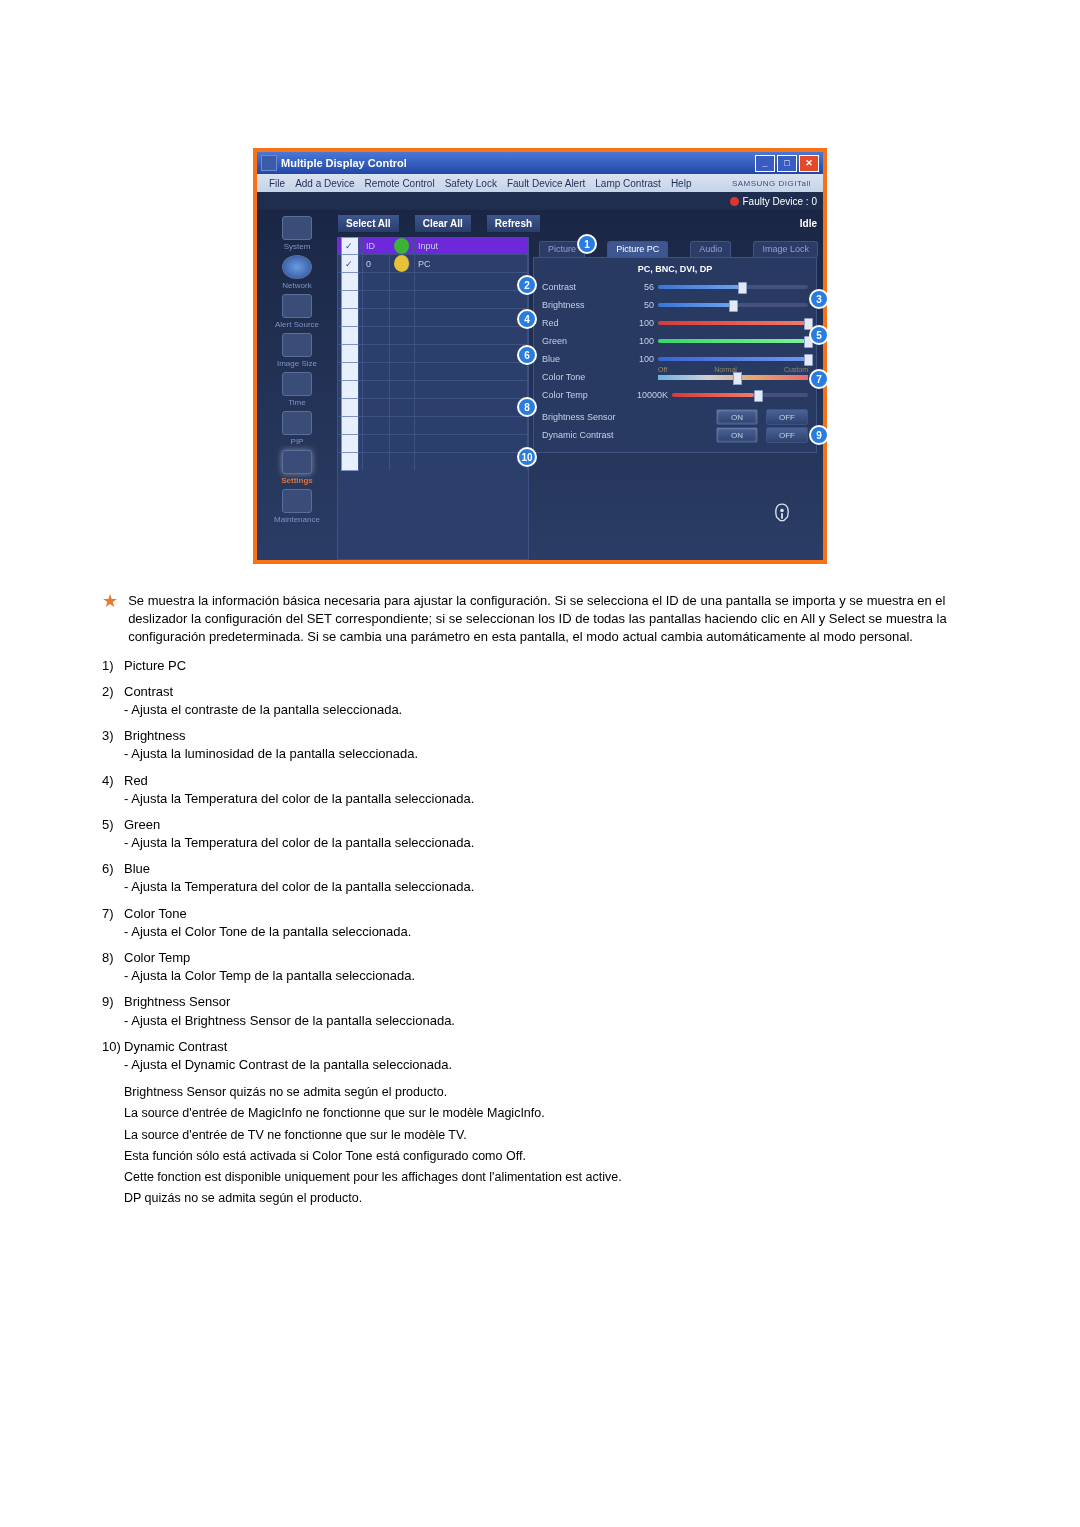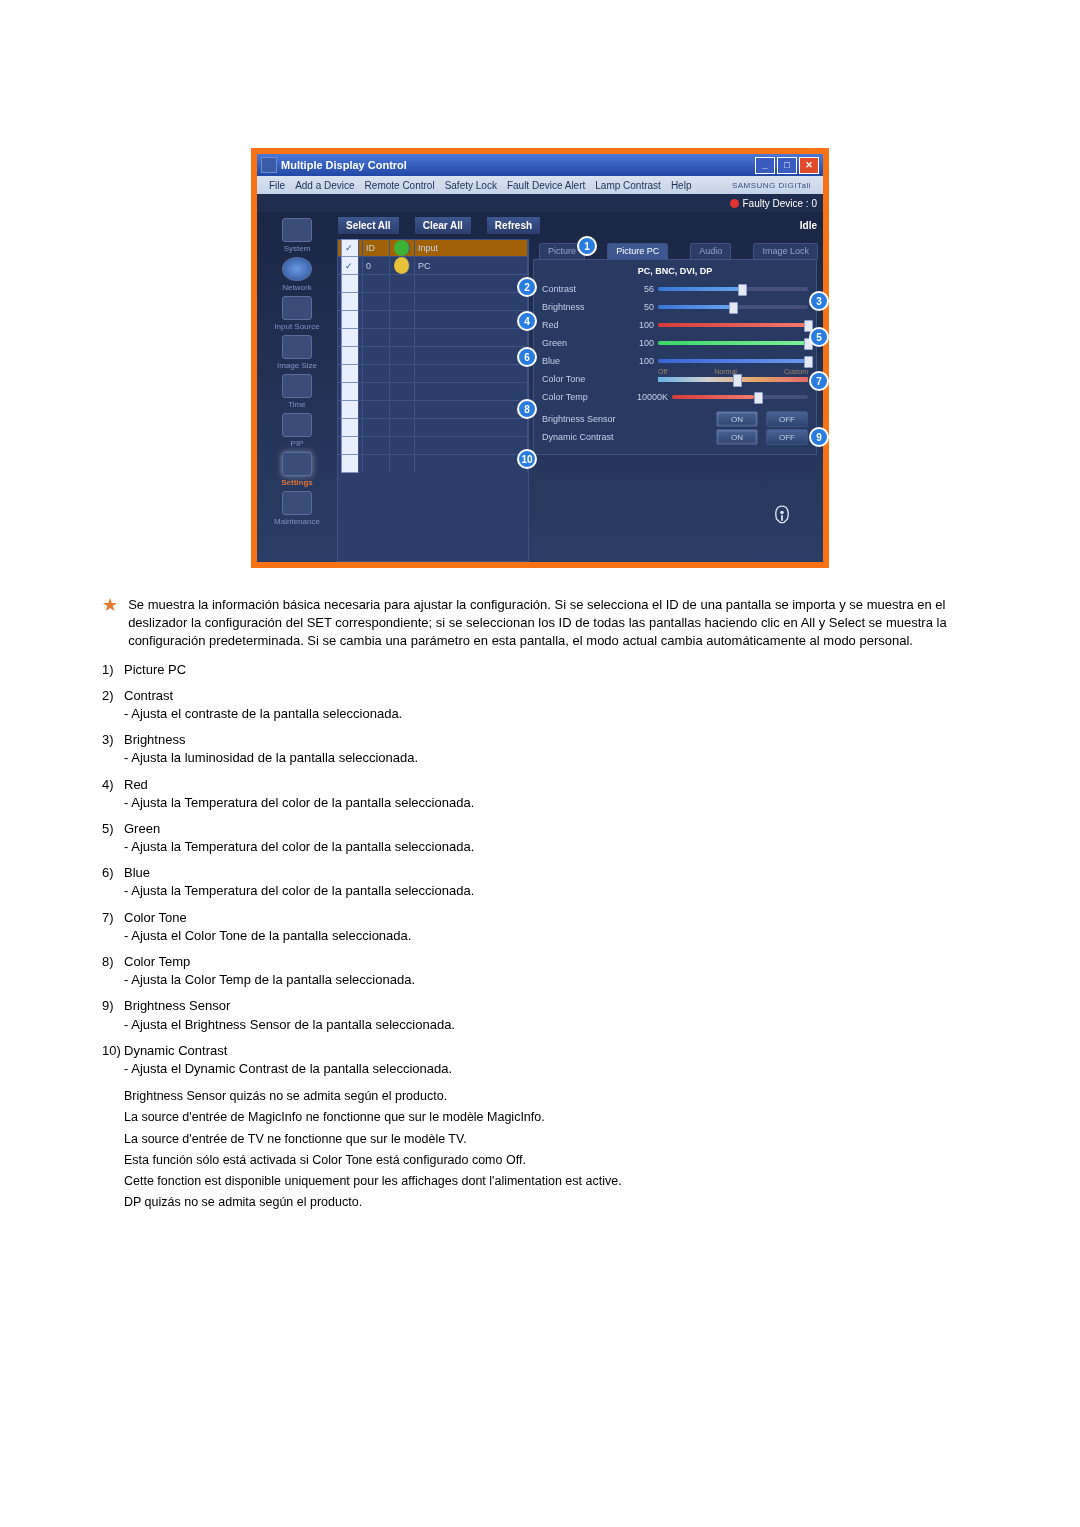--- a/index.html
+++ b/index.html
@@ -1,17 +1,17 @@
 <!DOCTYPE html>
 <html><head>
 <meta charset="utf-8">
 <style>
 body{margin:0;background:#fff;font-family:Arial,Helvetica,sans-serif;font-size:12px;color:#000;width:1080px;height:1527px;}
 .page{padding:148px 102px 0;}
-.app-win{width:566px;margin:0 auto 28px;background:#2a3a5c;border:6px solid #f97316;position:relative;}
+.app-win{width:566px;margin:0 auto 28px;background:#2a3a5c;border:4px solid #f97316;position:relative;}
 .titlebar{background:linear-gradient(#4a78d6,#2247a6);height:22px;display:flex;align-items:center;padding:0 4px;color:#fff;font-weight:bold;font-size:11px;}
 .titlebar .icon{width:14px;height:14px;background:#3b5aa8;border:1px solid #6a8ad1;margin-right:4px;}
 .win-btns{margin-left:auto;display:flex;gap:2px;}
 .win-btns div{width:18px;height:15px;border:1px solid #fff;display:flex;align-items:center;justify-content:center;font-size:9px;color:#fff;}
 .win-min{background:#3a5cc0;} .win-max{background:#3a5cc0;} .win-close{background:#e24a2a;}
 .menubar{background:linear-gradient(#d9e2f0,#c6d3e8);height:18px;display:flex;font-size:10px;color:#1e2f56;align-items:center;padding:0 12px;gap:10px;}
 .menubar .brand{margin-left:auto;font-size:8px;letter-spacing:0.5px;color:#3a4e7e;}
 .statusbar{background:#1f2d4f;height:18px;display:flex;align-items:center;justify-content:flex-end;padding:0 6px;color:#fff;font-size:10px;}
 .status-dot{width:9px;height:9px;background:#e23333;border-radius:50%;margin-right:4px;}
 .main{display:flex;height:350px;background:linear-gradient(#1a2644,#2b3d66);}
@@ -21,21 +21,21 @@
 .sb-icon.globe{border-radius:50%;background:radial-gradient(#6a9be0,#2b4f9a);}
 .sb-icon.sel{box-shadow:0 0 6px rgba(255,255,255,0.4);}
 .sb-label{font-size:8px;color:#7e93c4;}
 .sb-label.sel{color:#e0743a;font-weight:bold;}
 .content{flex:1;display:flex;flex-direction:column;}
 .toolbar{display:flex;gap:14px;padding:4px 0 4px 0;}
 .tbtn{background:linear-gradient(#3e5790,#2a3d6c);color:#fff;font-size:10px;font-weight:bold;padding:3px 8px;border:1px solid #1a2644;}
 .idle{margin-left:auto;margin-right:6px;font-size:10px;font-weight:bold;color:#fff;align-self:center;}
 .body{display:flex;flex:1;}
 .grid{width:190px;background:#2c3f6c;border:1px solid #3e5284;font-size:9px;color:#c4d0e8;}
-.ghdr{display:flex;background:#a16207;height:16px;align-items:flex-end;}
+.ghdr{display:flex;background:#6d28d9;height:16px;align-items:flex-end;}
 .ghdr div,.grow div{border-right:1px solid #3e5284;padding:0 3px;display:flex;align-items:center;height:100%;}
 .gcol-chk{width:18px;justify-content:center;}
 .gcol-id{width:20px;}
 .gcol-st{width:18px;justify-content:center;}
 .gcol-in{flex:1;}
 .grow{display:flex;height:17px;border-top:1px solid #3e5284;align-items:center;}
 .chk{width:10px;height:10px;background:#e8f0ff;border:1px solid #7e93c4;}
 .chk.on::after{content:"✓";color:#2a4c9c;font-size:9px;line-height:8px;}
 .st-dot{width:9px;height:9px;border-radius:50%;}
 .st-g{background:#3cb237;} .st-y{background:#e6c23a;}
@@ -106,21 +106,21 @@
         <div class="sb-item">
             <div class="sb-icon"></div>
             <div class="sb-label">System</div>
           </div>
         <div class="sb-item">
             <div class="sb-icon globe"></div>
             <div class="sb-label">Network</div>
           </div>
         <div class="sb-item">
             <div class="sb-icon"></div>
-            <div class="sb-label">Input Source</div>
+            <div class="sb-label">Alert Source</div>
           </div>
         <div class="sb-item">
             <div class="sb-icon"></div>
             <div class="sb-label">Image Size</div>
           </div>
         <div class="sb-item">
             <div class="sb-icon"></div>
             <div class="sb-label">Time</div>
           </div>
         <div class="sb-item">

